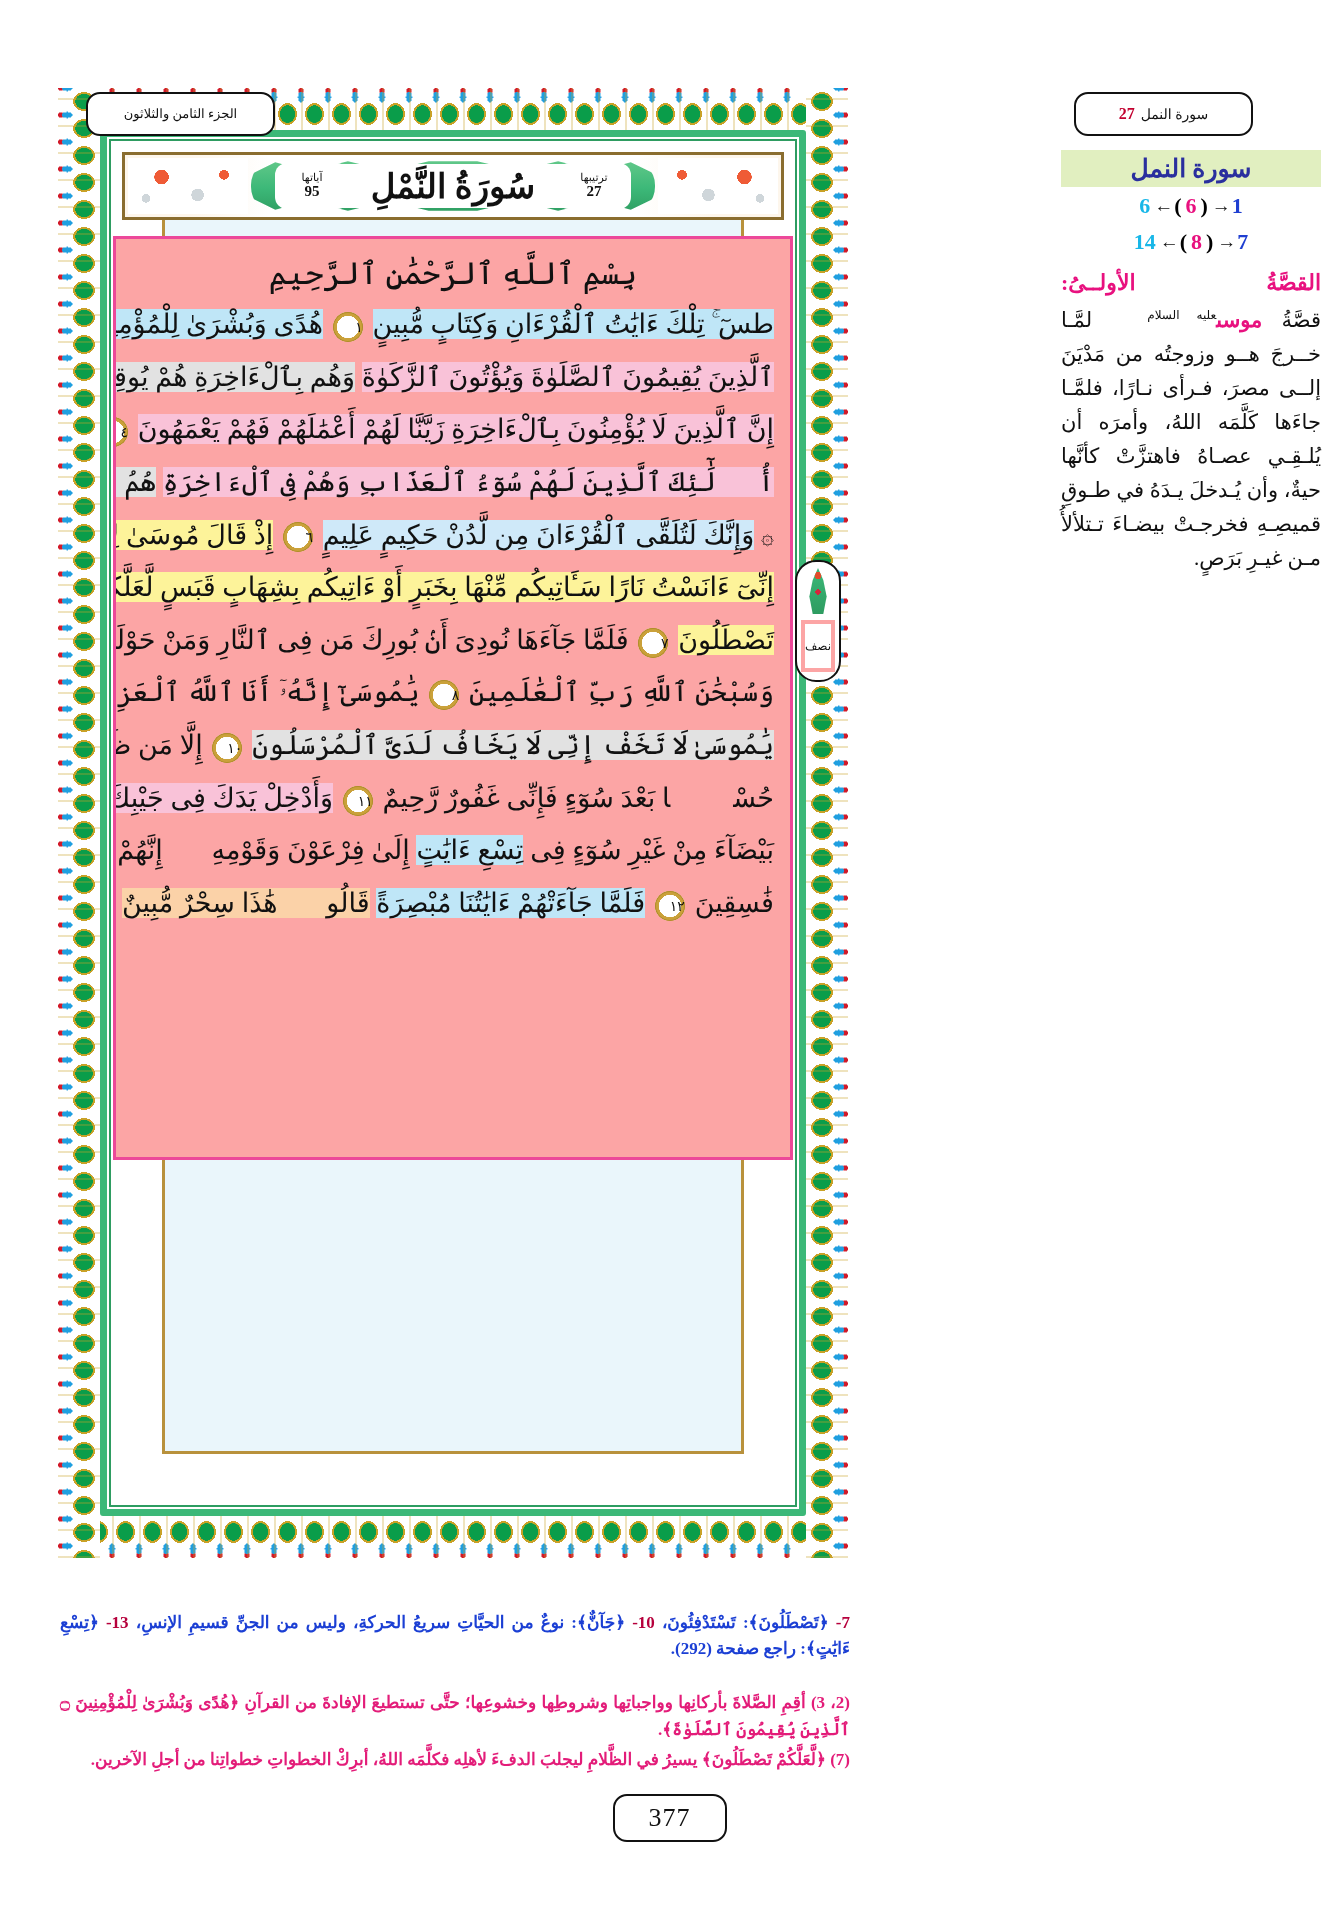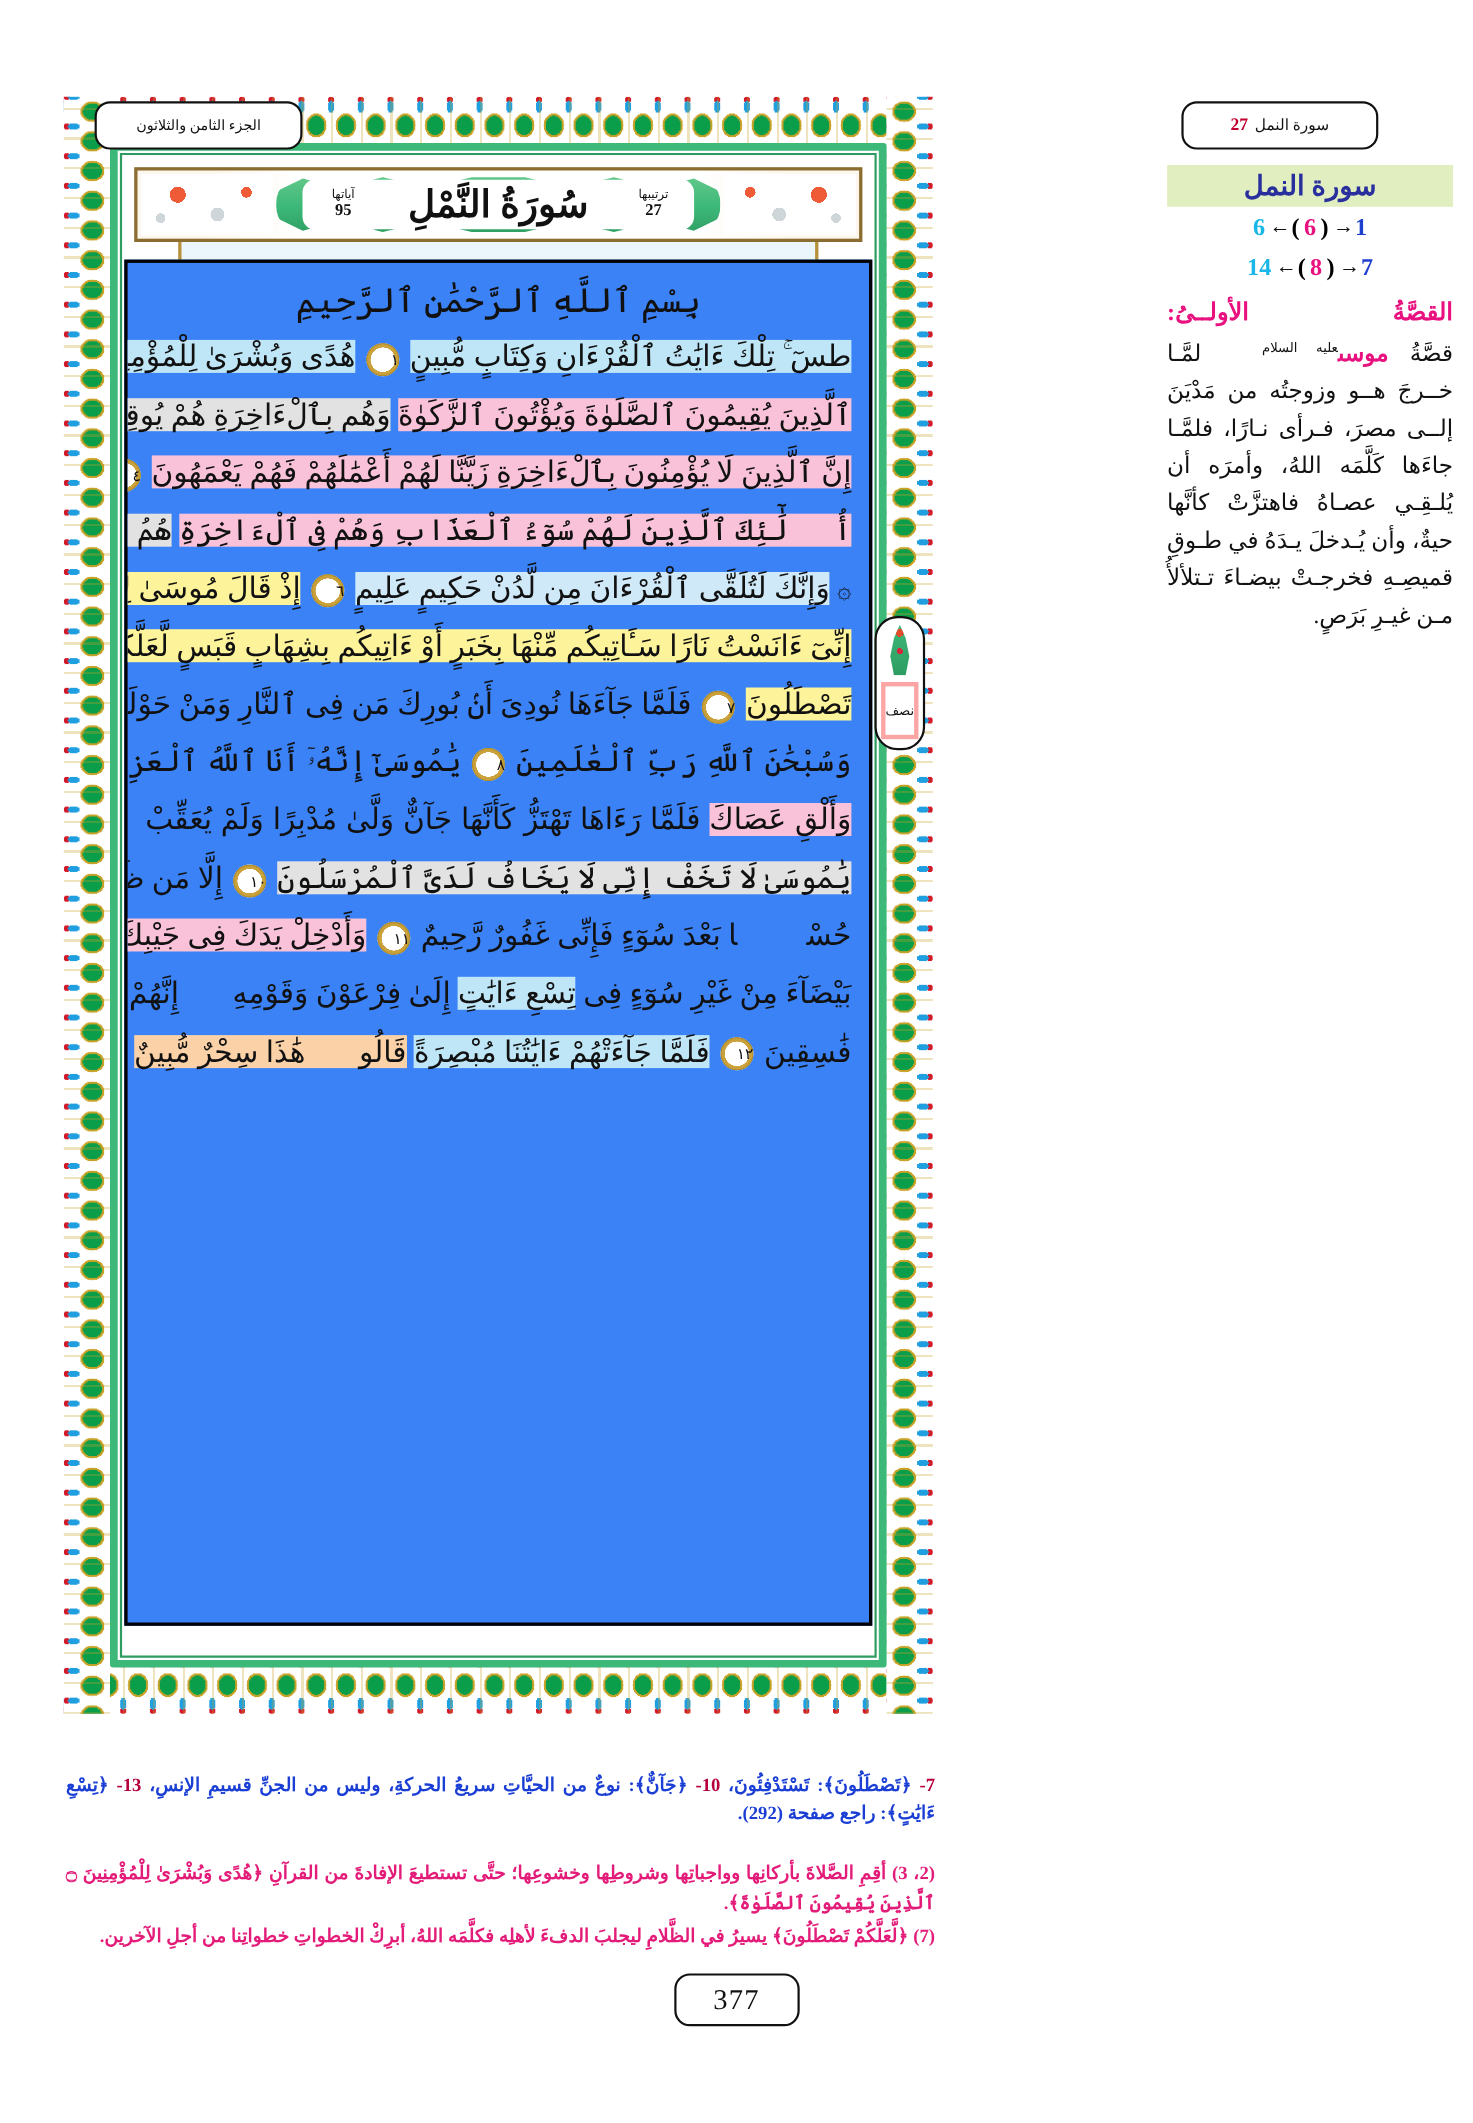--- a/index.html
+++ b/index.html
@@ -121,22 +121,22 @@
     width:74px;height:46px;display:flex;flex-direction:column;
     align-items:center;justify-content:center;line-height:1.05;
   }
   .banner-pill .lbl{font-size:11px;color:#111;}
   .banner-pill .val{font-size:15px;color:#111;font-weight:700;}
   .pill-ayat{left:150px;}
   .pill-tartib{right:150px;}
 
   
   .mushaf{
-    position:absolute;left:113px;top:236px;width:680px;height:1242px;
-    background:#3b82f6;border:3px solid #000000;box-sizing:border-box;
+    position:absolute;left:113px;top:236px;width:680px;height:924px;
+    background:#fca5a5;border:3px solid #ec4899;box-sizing:border-box;
     padding:6px 14px;overflow:hidden;
   }
   .basmala{
     text-align:center;font-size:31px;color:#111;letter-spacing:1px;
     margin:10px 0 6px;direction:rtl;font-weight:500;
     font-family:"Liberation Serif","DejaVu Serif",serif;
   }
   .aya-line{
     direction:rtl;text-align:justify;text-align-last:justify;
     font-size:27px;line-height:1.95;color:#111;white-space:nowrap;
@@ -276,21 +276,20 @@
     <div class="basmala">بِسْمِ ٱللَّهِ ٱلرَّحْمَٰنِ ٱلرَّحِيمِ</div>
     <div id="aya-lines">
         <div class="aya-line"><span class="hl-blue">طسٓ ۚ تِلْكَ ءَايَٰتُ ٱلْقُرْءَانِ وَكِتَابٍ مُّبِينٍ</span> <span class="ayanum">١</span> <span class="hl-blue">هُدًى وَبُشْرَىٰ لِلْمُؤْمِنِينَ</span>  </div>
         <div class="aya-line"><span class="hl-pink">ٱلَّذِينَ يُقِيمُونَ ٱلصَّلَوٰةَ وَيُؤْتُونَ ٱلزَّكَوٰةَ</span> <span class="hl-grey">وَهُم بِٱلْءَاخِرَةِ هُمْ يُوقِنُونَ</span>  </div>
         <div class="aya-line"><span class="hl-pink">إِنَّ ٱلَّذِينَ لَا يُؤْمِنُونَ بِٱلْءَاخِرَةِ زَيَّنَّا لَهُمْ أَعْمَٰلَهُمْ فَهُمْ يَعْمَهُونَ</span> <span class="ayanum">٤</span> </div>
         <div class="aya-line"><span class="hl-pink">أُو۟لَٰٓئِكَ ٱلَّذِينَ لَهُمْ سُوٓءُ ٱلْعَذَابِ وَهُمْ فِى ٱلْءَاخِرَةِ</span> <span class="hl-grey">هُمُ ٱلْأَخْسَرُونَ</span>  </div>
         <div class="aya-line"><span class="sajda-star">۞</span> <span class="hl-lightblue">وَإِنَّكَ لَتُلَقَّى ٱلْقُرْءَانَ مِن لَّدُنْ حَكِيمٍ عَلِيمٍ</span> <span class="ayanum">٦</span> <span class="hl-yellow">إِذْ قَالَ مُوسَىٰ لِأَهْلِهِۦٓ</span> </div>
         <div class="aya-line"><span class="hl-yellow">إِنِّىٓ ءَانَسْتُ نَارًا سَـَٔاتِيكُم مِّنْهَا بِخَبَرٍ أَوْ ءَاتِيكُم بِشِهَابٍ قَبَسٍ لَّعَلَّكُمْ</span> </div>
         <div class="aya-line"><span class="hl-yellow">تَصْطَلُونَ</span> <span class="ayanum">٧</span> <span>فَلَمَّا جَآءَهَا نُودِىَ أَنۢ بُورِكَ مَن فِى ٱلنَّارِ وَمَنْ حَوْلَهَا</span> </div>
         <div class="aya-line"><span>وَسُبْحَٰنَ ٱللَّهِ رَبِّ ٱلْعَٰلَمِينَ</span> <span class="ayanum">٨</span> <span>يَٰمُوسَىٰٓ إِنَّهُۥٓ أَنَا ٱللَّهُ ٱلْعَزِيزُ ٱلْحَكِيمُ</span>  </div>
-        <div class="aya-line"><span class="hl-pink">وَأَلْقِ عَصَاكَ</span> <span>فَلَمَّا رَءَاهَا تَهْتَزُّ كَأَنَّهَا جَآنٌّ وَلَّىٰ مُدْبِرًا وَلَمْ يُعَقِّبْ</span> </div>
         <div class="aya-line"><span class="hl-grey">يَٰمُوسَىٰ لَا تَخَفْ إِنِّى لَا يَخَافُ لَدَىَّ ٱلْمُرْسَلُونَ</span> <span class="ayanum">١٠</span> <span>إِلَّا مَن ظَلَمَ ثُمَّ بَدَّلَ</span> </div>
         <div class="aya-line"><span>حُسْنًۢا بَعْدَ سُوٓءٍ فَإِنِّى غَفُورٌ رَّحِيمٌ</span> <span class="ayanum">١١</span> <span class="hl-pink">وَأَدْخِلْ يَدَكَ فِى جَيْبِكَ تَخْرُجْ</span> </div>
         <div class="aya-line"><span>بَيْضَآءَ مِنْ غَيْرِ سُوٓءٍ فِى</span> <span class="hl-blue">تِسْعِ ءَايَٰتٍ</span> <span>إِلَىٰ فِرْعَوْنَ وَقَوْمِهِۦٓ إِنَّهُمْ كَانُوا۟ قَوْمًا</span> </div>
         <div class="aya-line"><span>فَٰسِقِينَ</span> <span class="ayanum">١٢</span> <span class="hl-blue">فَلَمَّا جَآءَتْهُمْ ءَايَٰتُنَا مُبْصِرَةً</span> <span class="hl-orange">قَالُوا۟ هَٰذَا سِحْرٌ مُّبِينٌ</span>  </div>
       </div>
   </div>
 
   <div class="side">
     <div class="side-title">سورة النمل</div>
 

